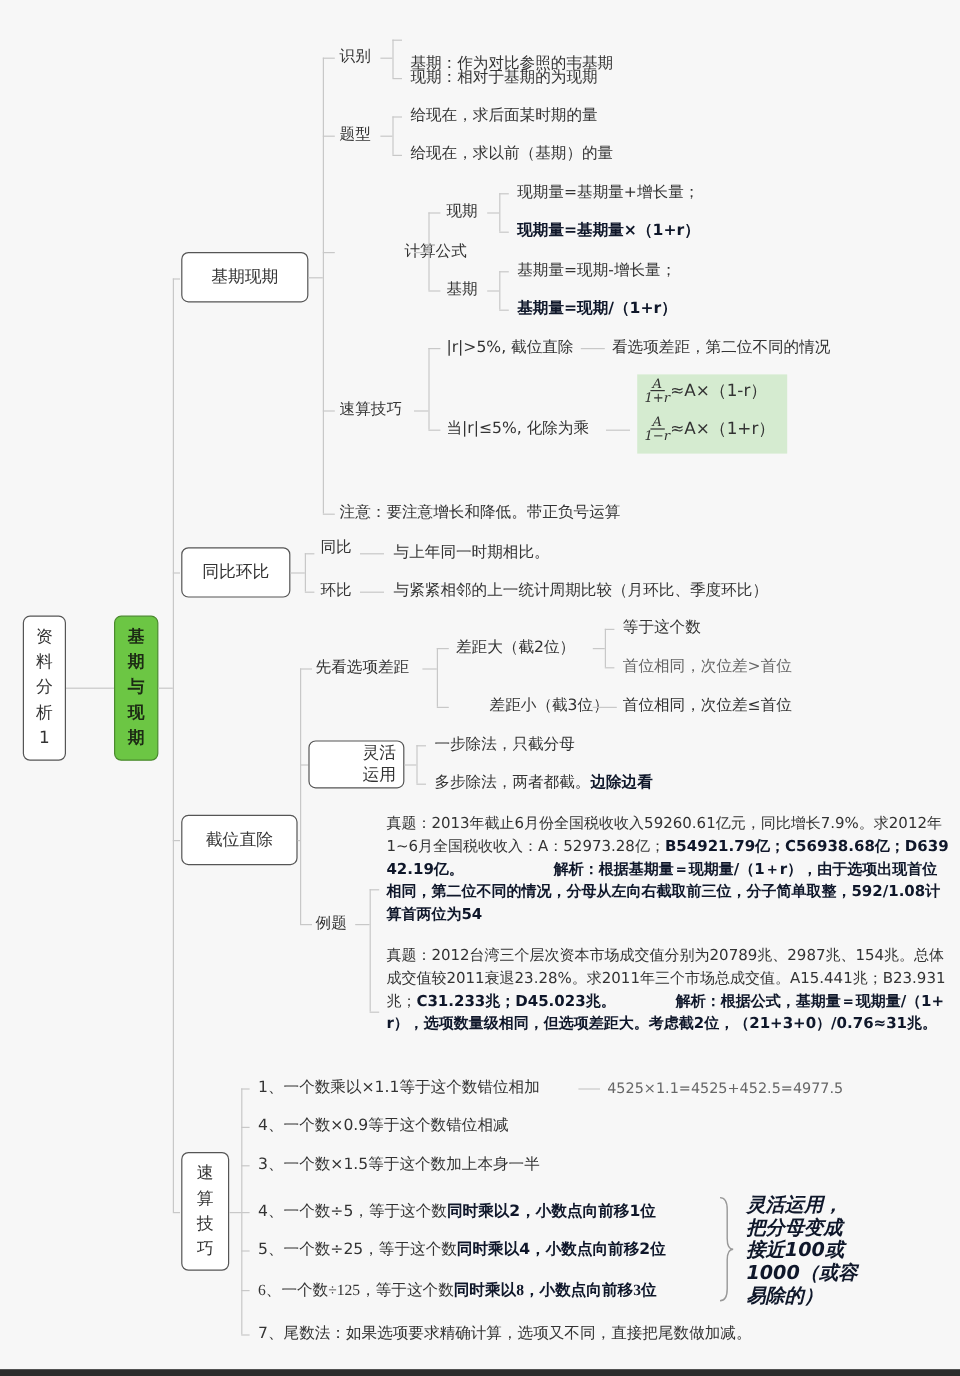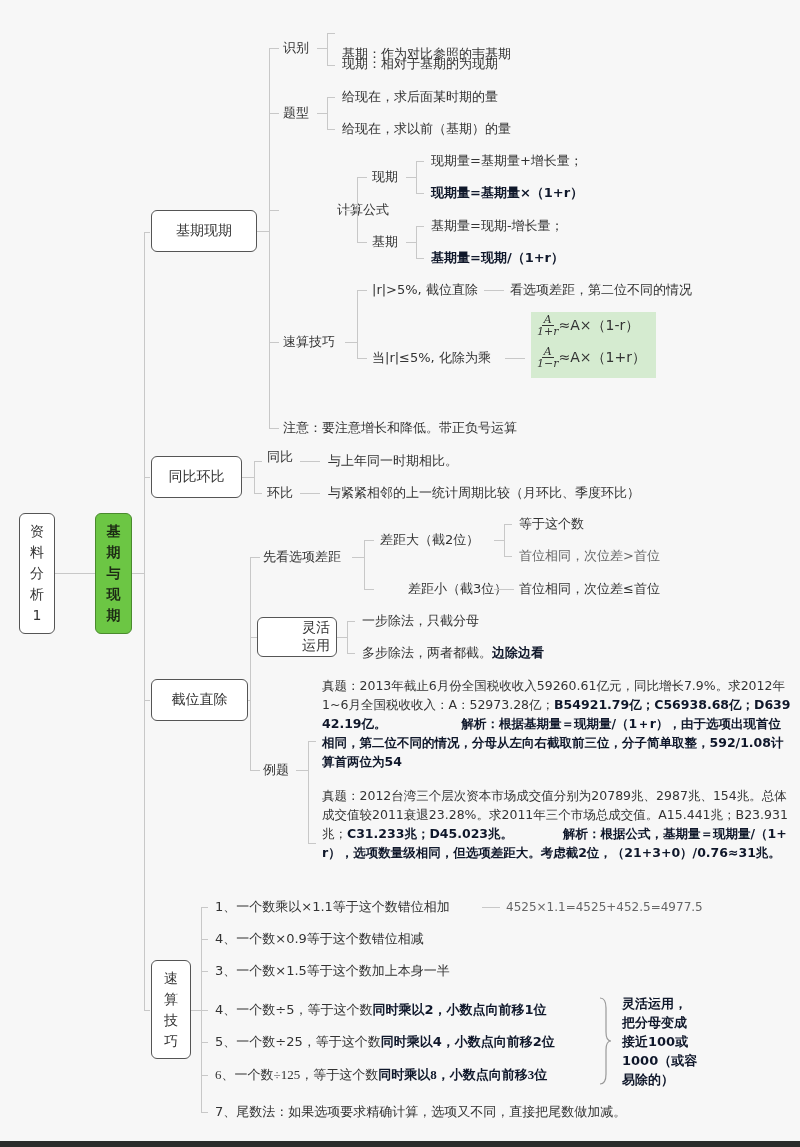--- a/index.html
+++ b/index.html
@@ -223,21 +223,21 @@
   <span>5、一个数÷25，等于这个数</span><span class="red bold">同时乘以4，小数点向前移2位</span>
 </div>
 <div class="abs t" style="left:215px;top:1066px;font-family:Liberation Serif, serif;">
   <span>6、一个数÷125，等于这个数</span><span class="red bold">同时乘以8，小数点向前移3位</span>
 </div>
 <div class="abs t" style="left:215px;top:1103px;">7、尾数法：如果选项要求精确计算，选项又不同，直接把尾数做加减。</div>
 
 <svg class="brace" viewBox="0 0 14 90">
   <path d="M2 2 Q8 2 8 12 L8 36 Q8 45 13 45 Q8 45 8 54 L8 78 Q8 88 2 88" fill="none" stroke="#999" stroke-width="1.2"></path>
 </svg>
-<div class="abs red bold" style="left:622px;top:994px;font-size:13px;line-height:19px;white-space:normal;">
+<div class="abs red bold" style="left:622px;top:994px;font-size:16px;line-height:19px;white-space:normal;font-style:italic;">
   <div>灵活运用，</div>
   <div>把分母变成</div>
   <div>接近100或</div>
   <div>1000（或容</div>
   <div>易除的）</div>
 </div>
 
 <div class="bottom-bar"></div>
 
 </body></html>

